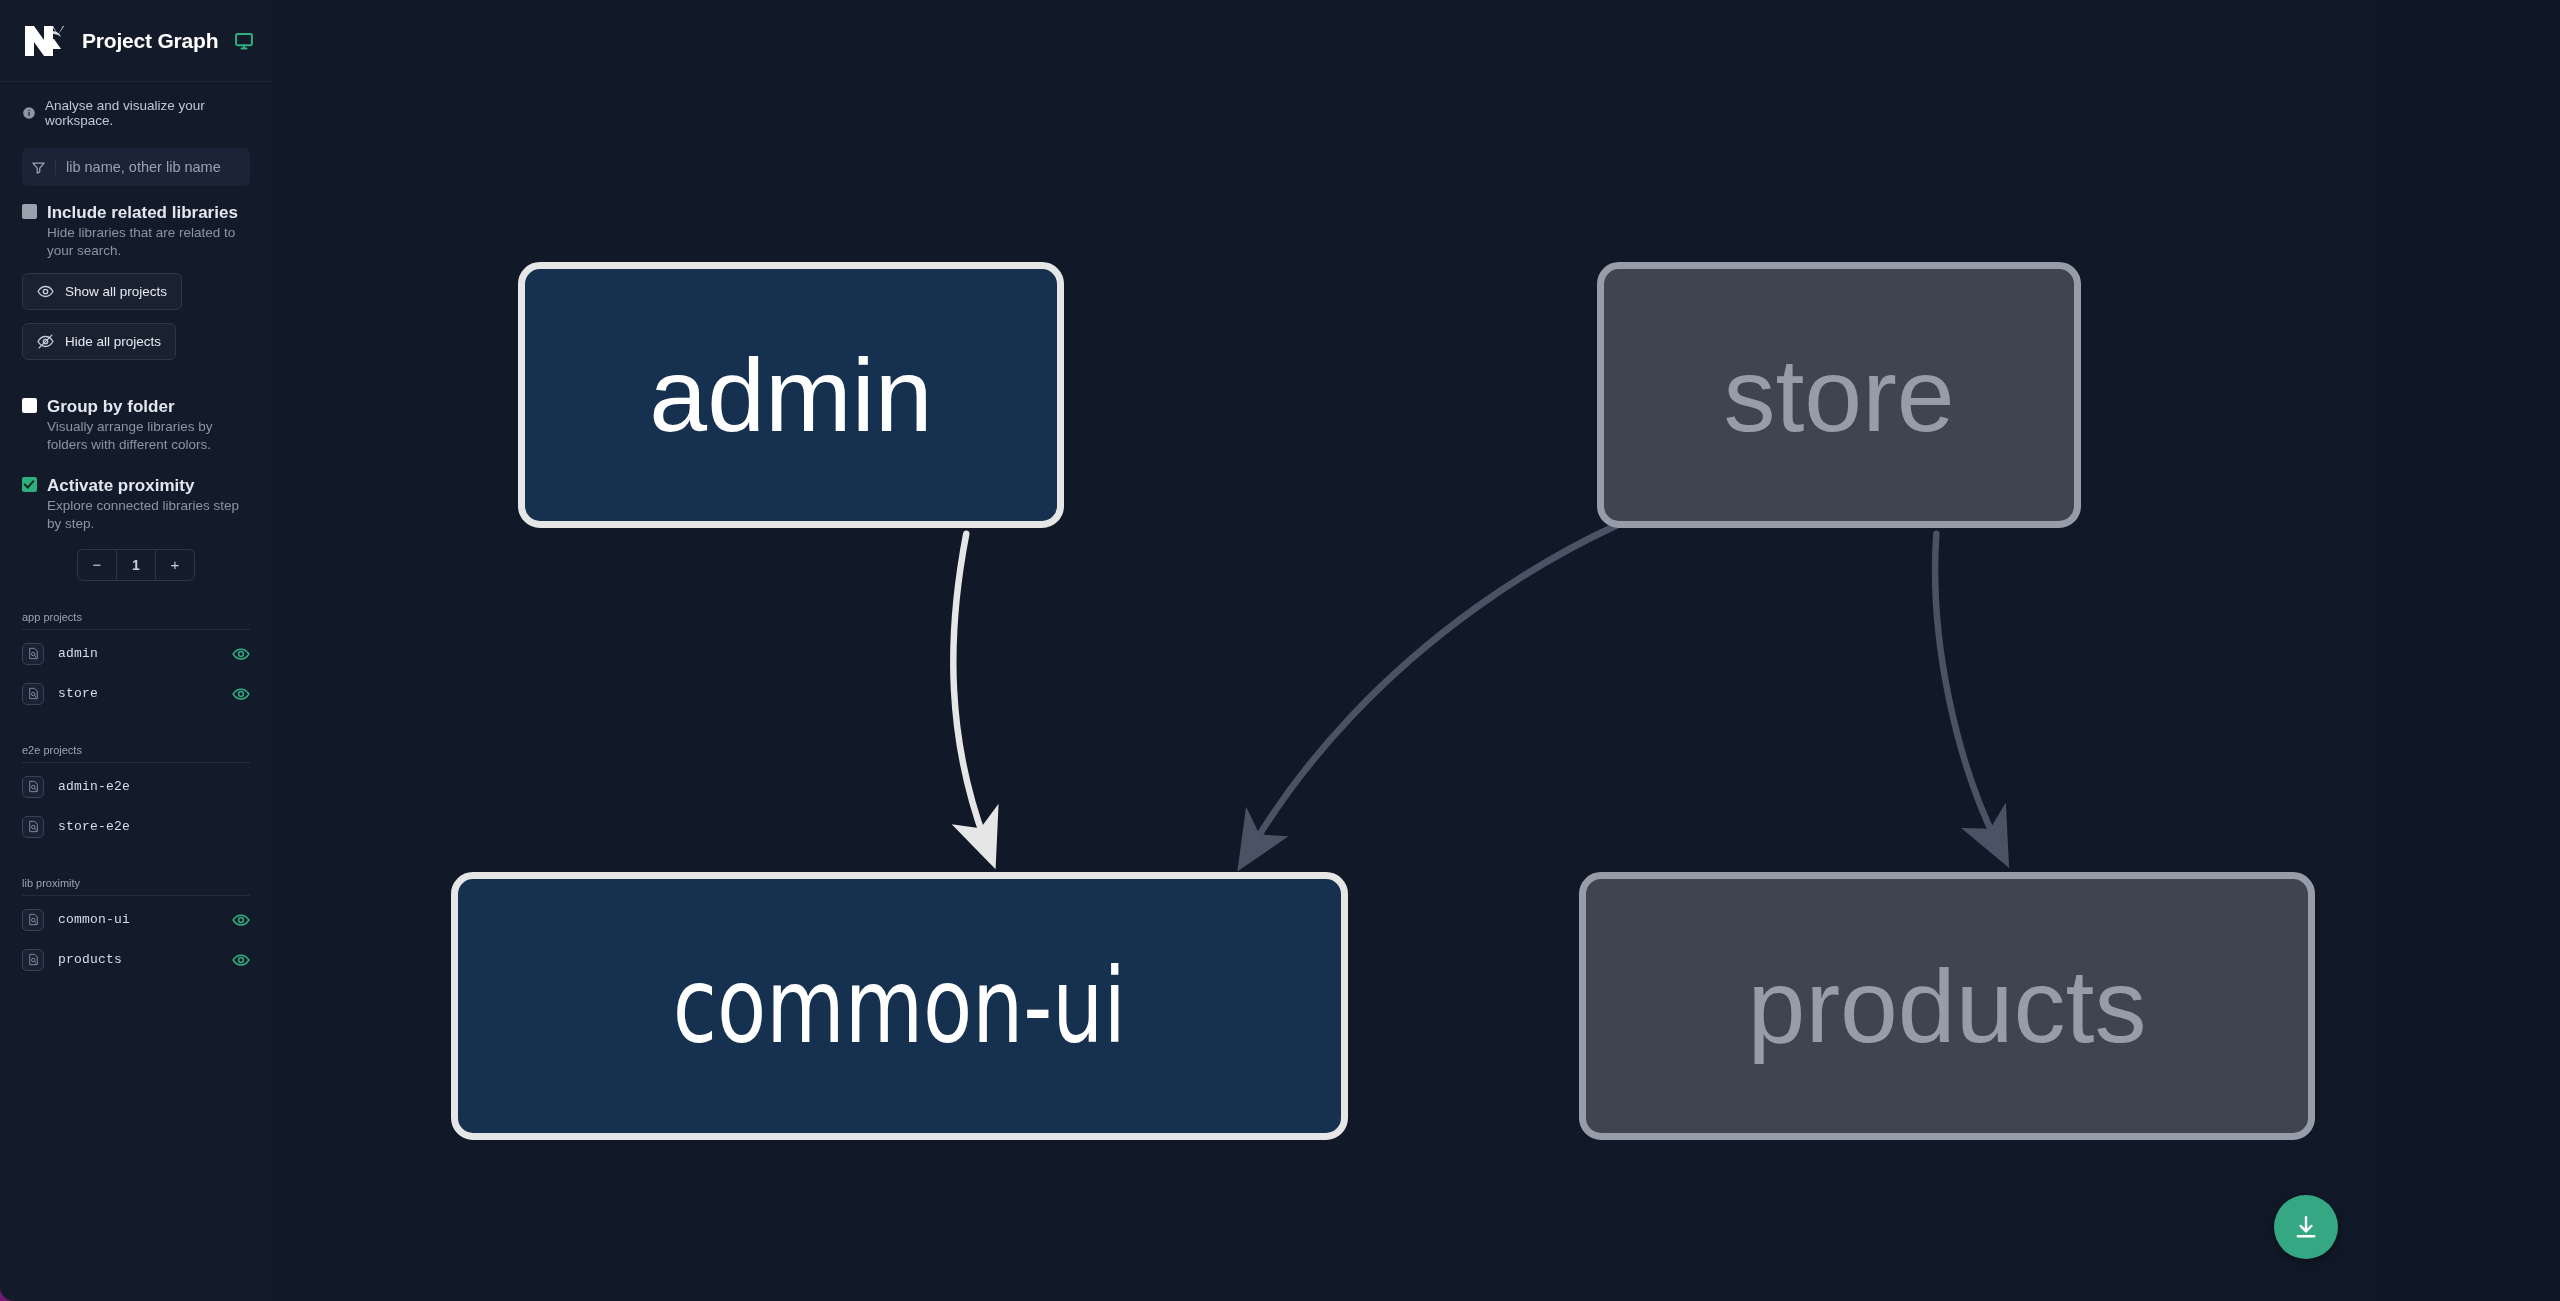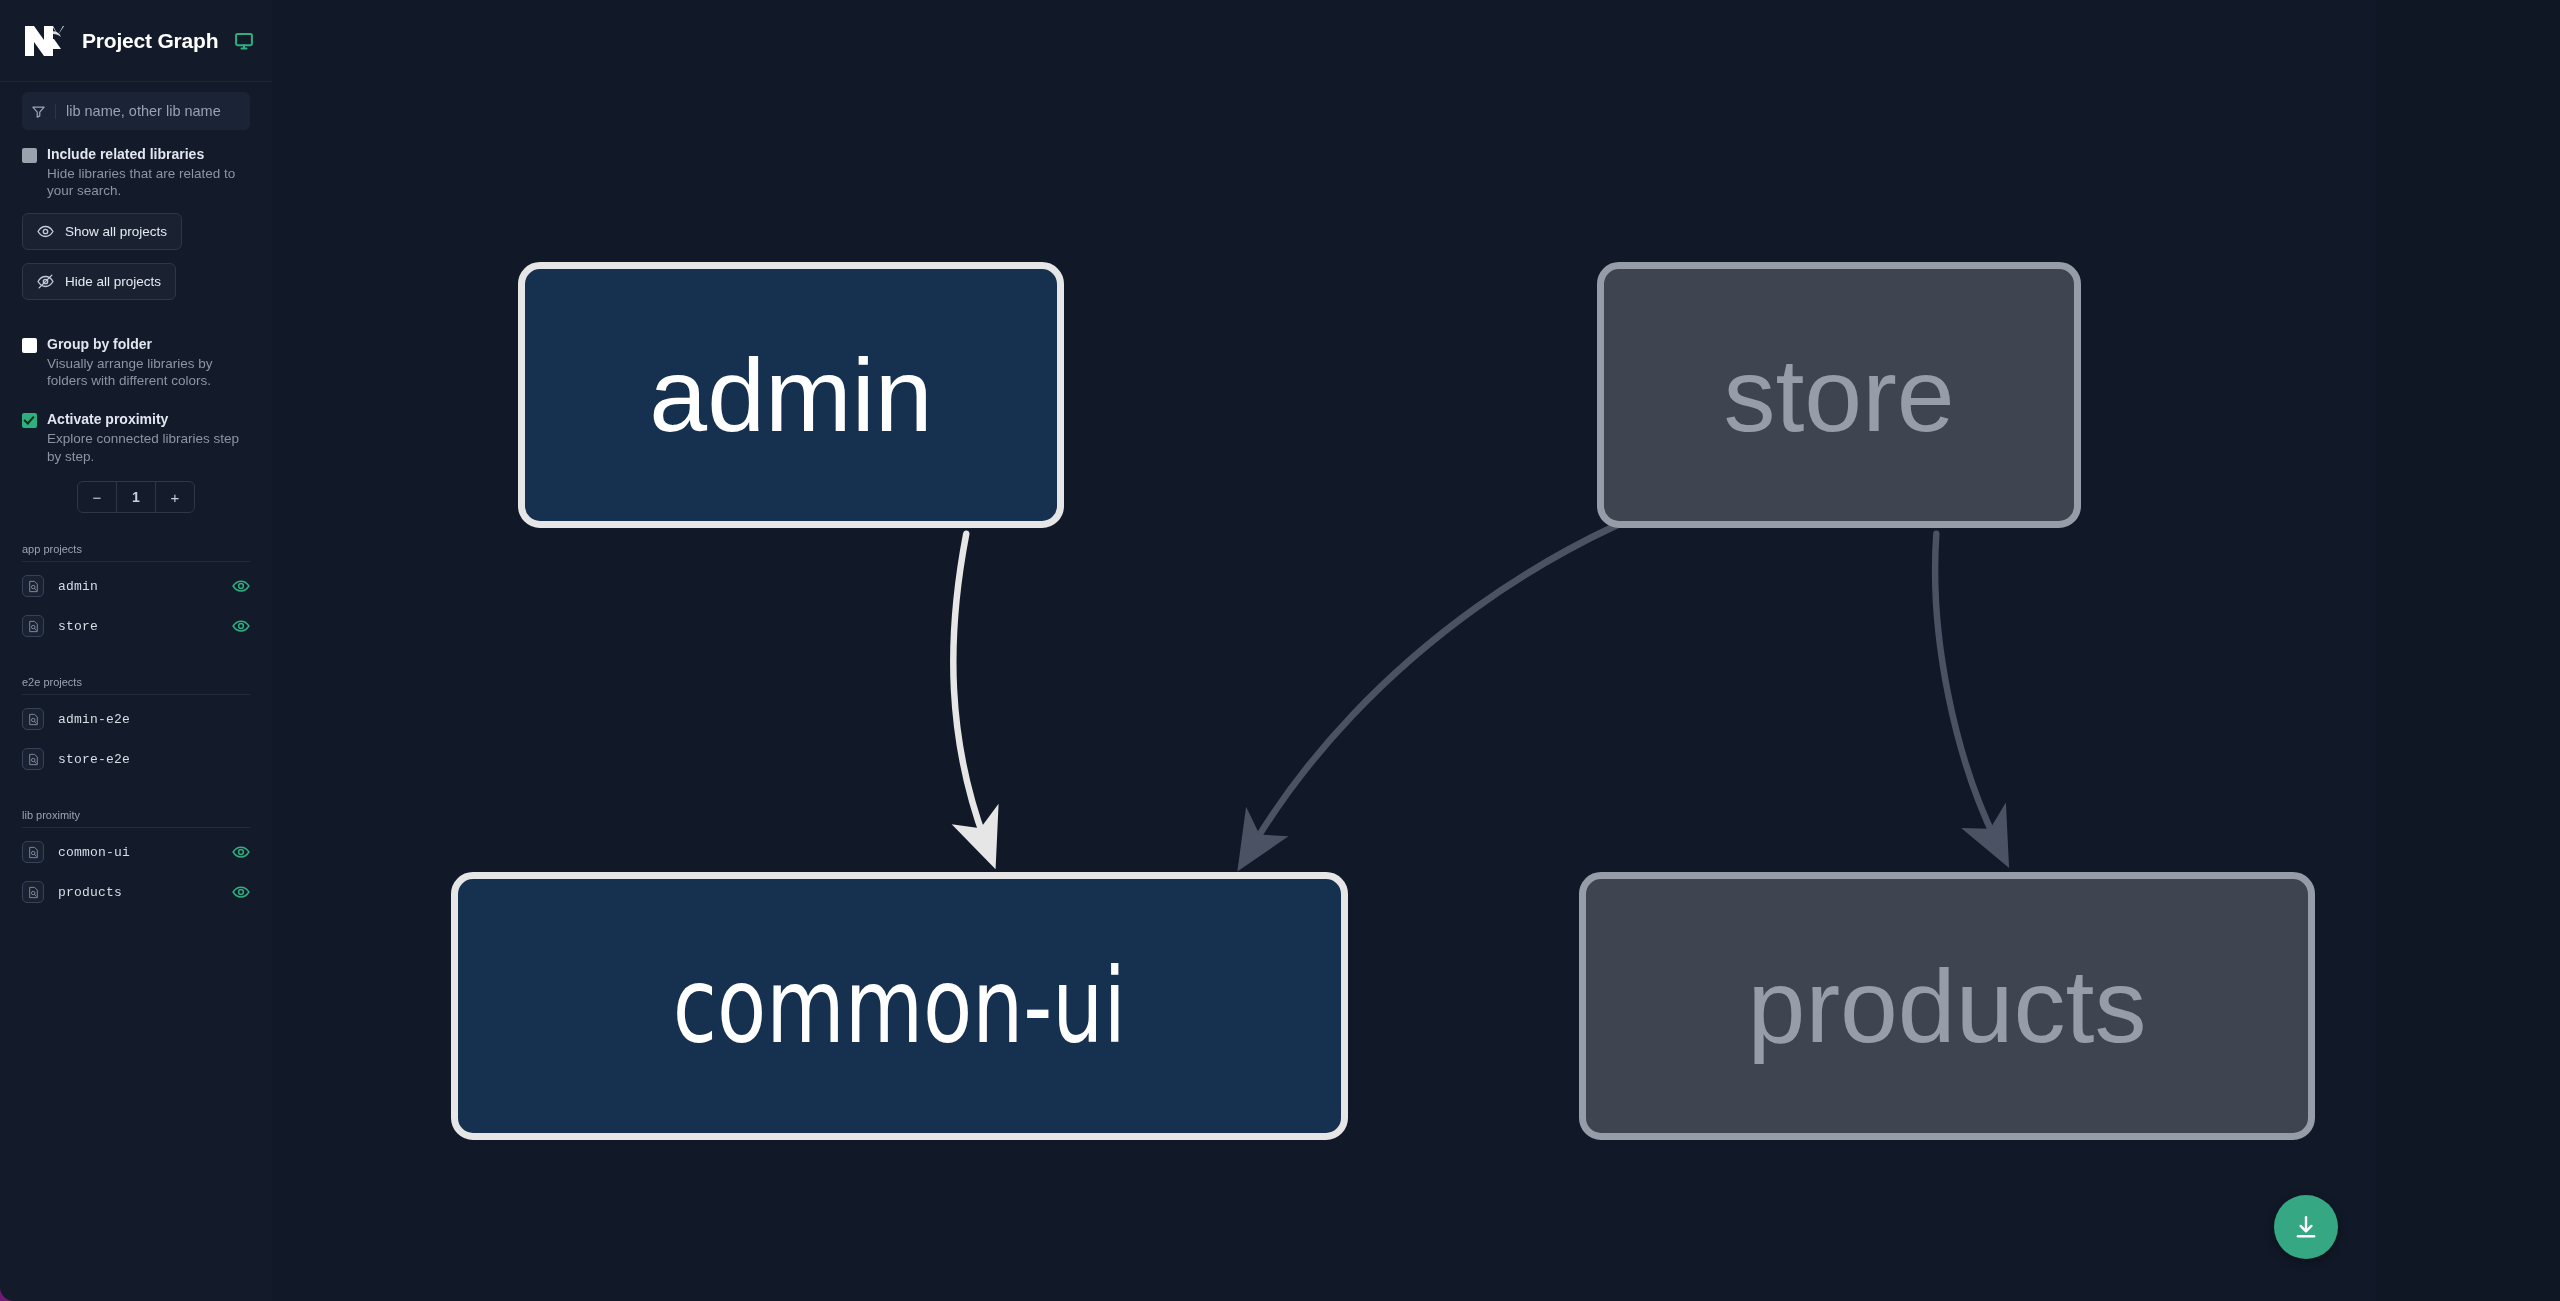--- a/index.html
+++ b/index.html
@@ -75,21 +75,21 @@
     border: none; cursor: pointer; padding: 0;
   }
   .chk.white { background: #ffffff; }
   .chk.green { background: #2fae7f; }
   .chk.green:after {
     content: ""; position: absolute; left: 4px; top: 1px;
     width: 4px; height: 8px; border: solid #0d2b1f;
     border-width: 0 2px 2px 0; transform: rotate(42deg);
   }
   .chk-txt { flex: 1 1 auto; }
-  .chk-label { font-size: 14px; font-weight: bold; color: #e2e7ef; line-height: 1.25; }
+  .chk-label { font-size: 17px; font-weight: bold; color: #e2e7ef; line-height: 1.25; }
   .chk-desc { font-size: 13.5px; color: #8b95a6; line-height: 1.32; margin-top: 1px; }
 
   
   .btn-full {
     display: flex; align-items: center; gap: 11px;
     margin: 13px 22px 0 22px;
     height: 37px; padding: 0 14px;
     background: #1a2232; border: 1px solid #2d3748;
     border-radius: 6px; cursor: pointer;
     font-family: "Liberation Sans", sans-serif;
@@ -193,20 +193,30 @@
       </span>
       <span class="sb-title">Project Graph</span>
       <span>
         <svg class="monitor-icon" viewBox="0 0 24 24" fill="none" stroke="currentColor" stroke-width="2.4">
           <rect x="2.5" y="3.5" width="19" height="13.5" rx="1.6"></rect>
           <path d="M9 21h6M12 17v4" stroke-linecap="round"></path>
         </svg>
       </span>
     </div>
 
+    <div class="sb-tagline">
+      <span>
+        <svg class="info-icon" viewBox="0 0 24 24" fill="currentColor">
+          <circle cx="12" cy="12" r="10"></circle>
+          <rect x="11" y="10" width="2" height="7" fill="#131a29"></rect>
+          <rect x="11" y="6.5" width="2" height="2" fill="#131a29"></rect>
+        </svg>
+      </span>
+      <span>Analyse and visualize your workspace.</span>
+    </div>
 
     <div class="sb-scroll">
 
       <div class="search-row">
         <div class="search-box">
           <span class="search-icon-wrap">
             <svg class="filter-icon" viewBox="0 0 24 24" fill="none" stroke="currentColor" stroke-width="2">
               <path d="M3 5h18l-7 8v6l-4 2v-8z" stroke-linejoin="round"></path>
             </svg>
           </span>

